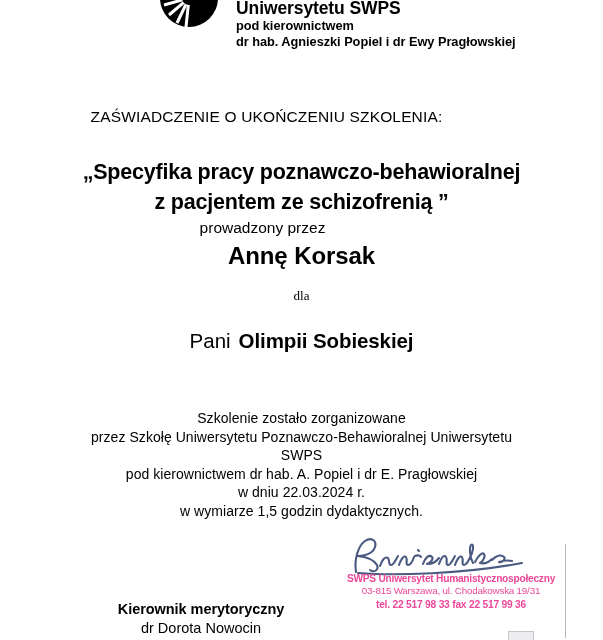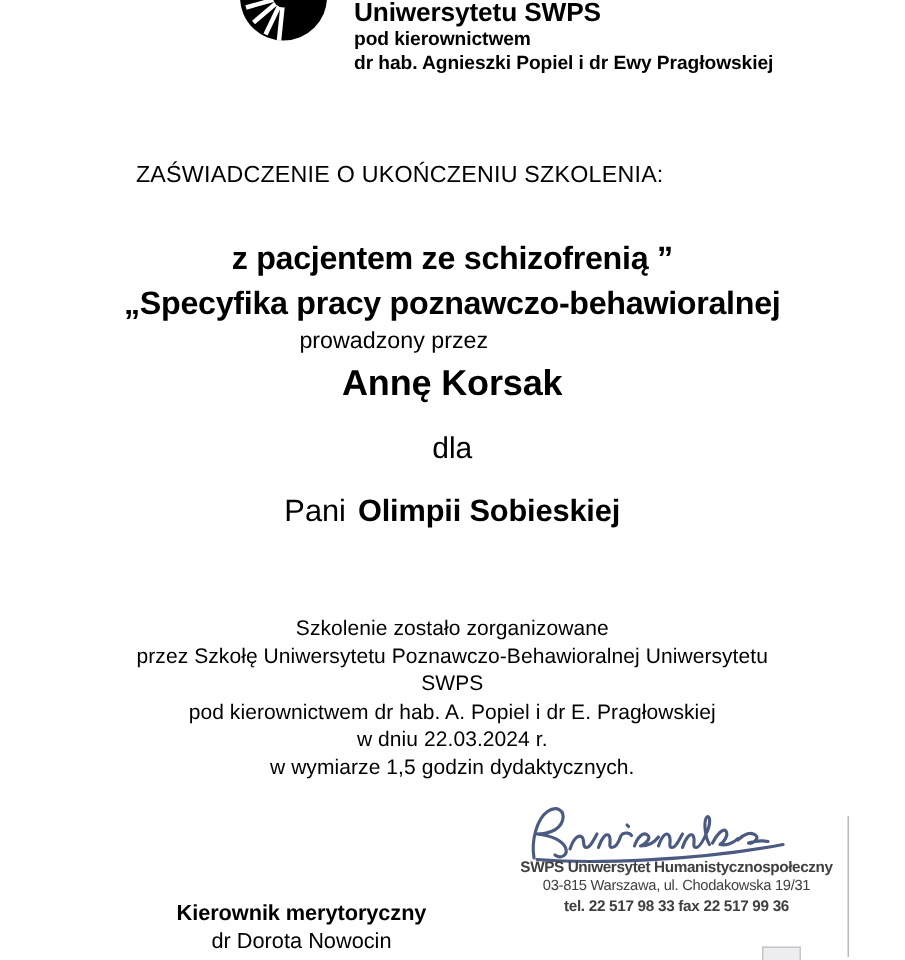--- a/index.html
+++ b/index.html
@@ -105,22 +105,23 @@
     font-size: 24px;
     font-weight: bold;
     letter-spacing: -0.1px;
   }
   .for-word {
     position: absolute;
     left: 0;
     top: 288px;
     width: 603px;
     text-align: center;
-    font-size: 20px;
-    font-weight: normal;
+    font-size: 13px;
+    font-weight: normal;
+    font-family: Liberation Serif, serif;
   }
   .recipient {
     position: absolute;
     left: 0;
     top: 329px;
     width: 603px;
     text-align: center;
     white-space: nowrap;
   }
   .recipient-title {
@@ -190,21 +191,21 @@
     width: 1px;
     height: 94px;
     background: #b9b9bd;
   }
   .stamp-text {
     position: absolute;
     left: 0px;
     top: 40px;
     width: 222px;
     text-align: center;
-    color: #404040;
+    color: #ec4899;
   }
   .stamp-l1 {
     font-size: 10.2px;
     font-weight: bold;
     line-height: 13px;
     letter-spacing: -0.25px;
     white-space: nowrap;
   }
   .stamp-l2,
   .stamp-l3 {
@@ -255,22 +256,22 @@
     <div class="header-text">
       <div class="header-line-1">Uniwersytetu SWPS</div>
       <div class="header-line-2">pod kierownictwem</div>
       <div class="header-line-3">dr hab. Agnieszki Popiel i dr Ewy Pragłowskiej</div>
     </div>
   </div>
 
   <div class="cert-heading">ZAŚWIADCZENIE O UKOŃCZENIU SZKOLENIA:</div>
 
   <div class="title-block">
+    <div class="title-line">„Specyfika pracy poznawczo-behawioralnej</div>
     <div class="title-line">z pacjentem ze schizofrenią ”</div>
-    <div class="title-line">„Specyfika pracy poznawczo-behawioralnej</div>
   </div>
 
   <div class="conducted-by">prowadzony przez</div>
   <div class="trainer-name">Annę Korsak</div>
 
   <div class="for-word">dla</div>
 
   <div class="recipient">
     <span class="recipient-title">Pani</span><span class="recipient-name">Olimpii Sobieskiej</span>
   </div>

